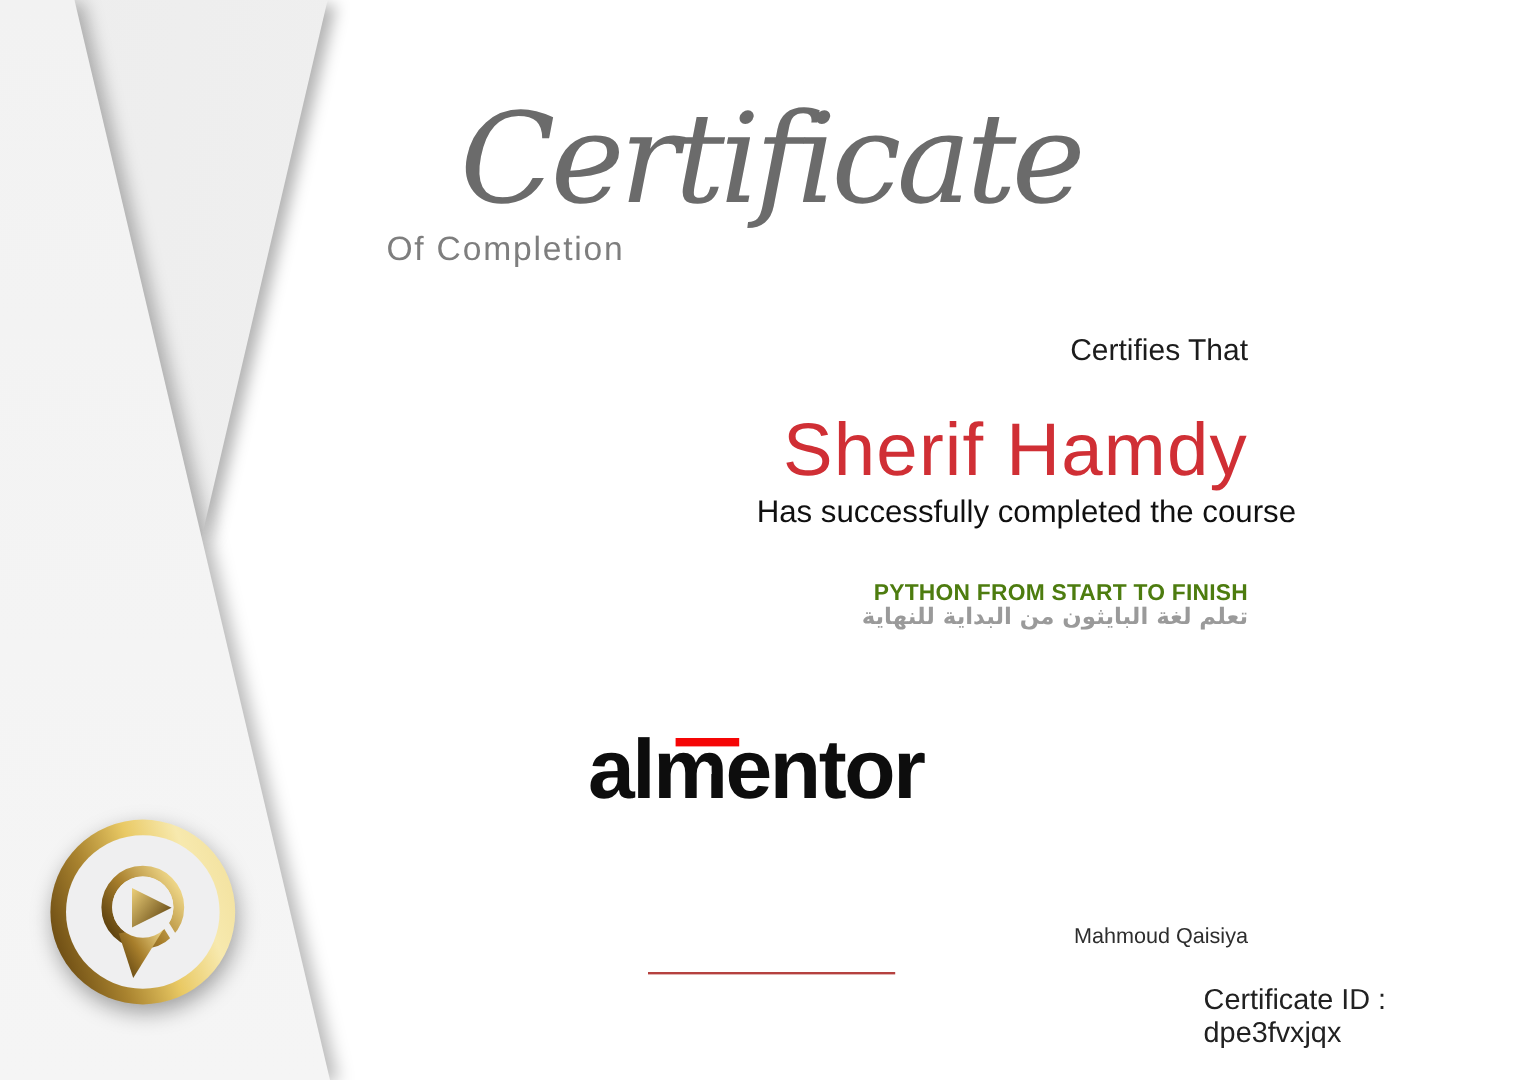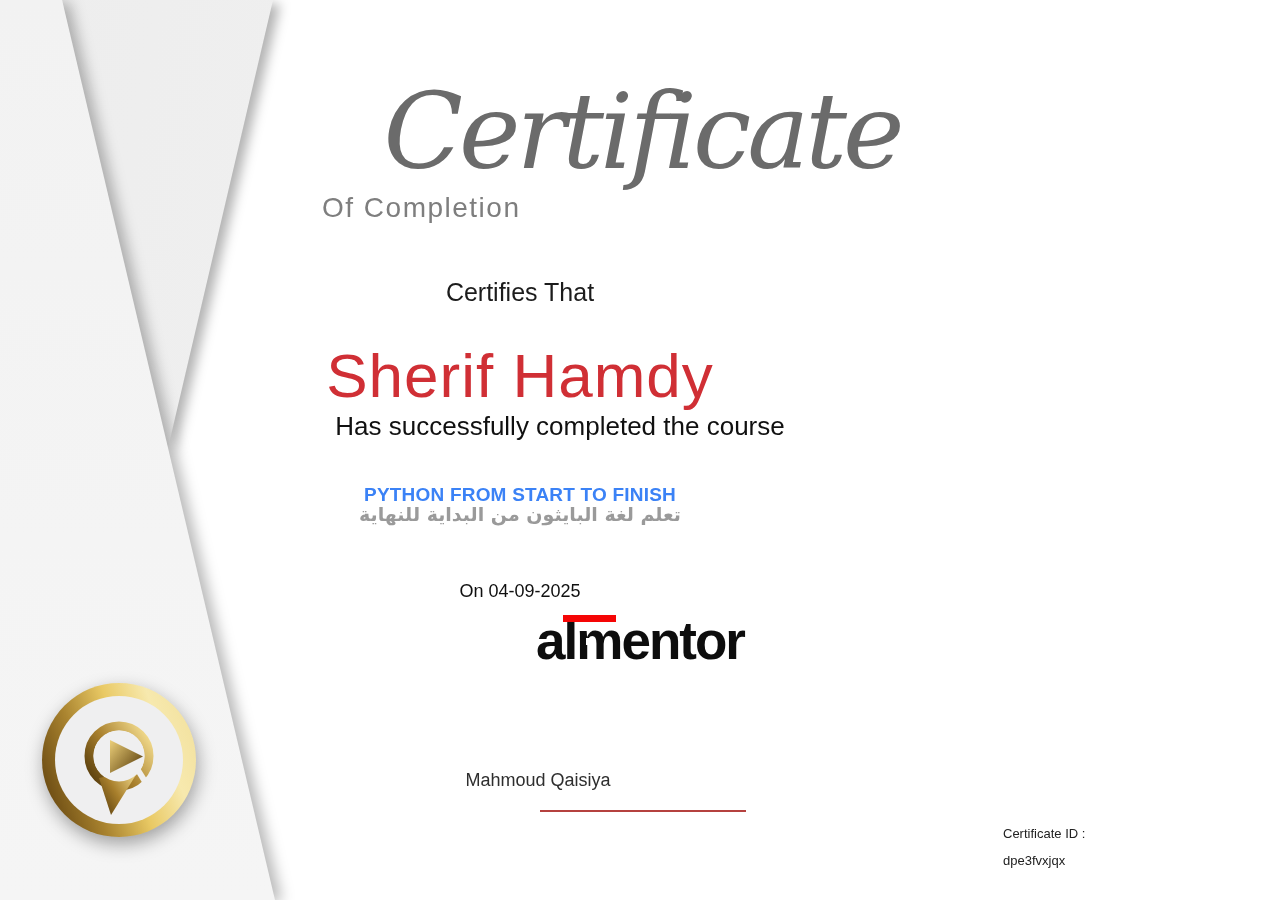--- a/index.html
+++ b/index.html
@@ -27,44 +27,44 @@
   .title-script{
     font-family:"DejaVu Serif", serif;font-style:italic;font-weight:400;
     font-size:104px;line-height:168px;color:#6b6b6b;letter-spacing:-4px;white-space:nowrap;
   }
   .subtitle{
     text-align:left;margin-top:-24px;padding-right:10px;
     font-size:28px;color:#7e7e7e;letter-spacing:1.5px;
   }
 
   
-  .line{position:absolute;left:0;width:1040px;text-align:center;white-space:nowrap;}
+  .line{position:absolute;left:0;width:1040px;text-align:right;white-space:nowrap;}
   .certifies{top:278px;font-size:25px;color:#1c1c1c;}
   .recipient{top:340px;font-size:62px;color:#d02f35;letter-spacing:1px;}
   .completed{top:411px;font-size:26px;color:#101010;margin-left:40px;}
-  .course-en{top:484px;font-size:19px;font-weight:bold;color:#3b82f6;letter-spacing:.2px;}
+  .course-en{top:484px;font-size:19px;font-weight:bold;color:#4d7c0f;letter-spacing:.2px;}
   .course-ar{top:503px;font-size:19px;font-weight:bold;color:#9a9a9a;
     font-family:"DejaVu Sans", sans-serif;direction:rtl;}
   .date-line{top:581px;font-size:18px;color:#101010;}
 
   
   .brand{position:absolute;left:490px;top:612px;width:300px;height:62px;}
   .brand-word{
-    position:absolute;left:0;top:0;width:300px;text-align:center;
-    font-size:53px;font-weight:bold;letter-spacing:-2px;color:#0d0d0d;line-height:58px;
+    position:absolute;left:0;top:0;width:300px;
+    font-size:70px;font-weight:bold;letter-spacing:-2px;color:#0d0d0d;line-height:58px;
   }
   .brand-bar{position:absolute;left:73px;top:3px;width:53px;height:7px;background:#f50505;}
   .brand-dot{position:absolute;left:96px;top:26px;width:7px;height:7px;background:#ffffff;}
 
   
-  .instructor{top:770px;font-size:18px;color:#2e2e2e;padding-left:18px;}
+  .instructor{top:770px;font-size:18px;color:#2e2e2e;}
   .sign-line{position:absolute;left:540px;top:810px;width:206px;height:2px;background:#b5413f;}
 
   
-  .cert-id{position:absolute;left:1003px;top:820px;font-size:13px;line-height:27px;color:#212121;}
+  .cert-id{position:absolute;left:1003px;top:820px;font-size:24px;line-height:27px;color:#212121;}
 </style>
 </head>
 <body>
 
 <div class="stage">
 
   <div class="sheet-v-wrap">
     <div class="sheet-v"></div>
   </div>
   <div class="sheet-left-wrap">
@@ -104,21 +104,20 @@
   <div class="header">
     <div class="title-script">Certificate</div>
     <div class="subtitle">Of Completion</div>
   </div>
 
   <div class="line certifies">Certifies That</div>
   <div class="line recipient">Sherif Hamdy</div>
   <div class="line completed">Has successfully completed the course</div>
   <div class="line course-en">PYTHON FROM START TO FINISH</div>
   <div class="line course-ar">تعلم لغة البايثون من البداية للنهاية</div>
-  <div class="line date-line">On 04-09-2025</div>
 
   <div class="brand">
     <div class="brand-word">almentor</div>
     <div class="brand-bar"></div>
     <div class="brand-dot"></div>
   </div>
 
   <div class="line instructor">Mahmoud Qaisiya</div>
   <div class="sign-line"></div>
 

